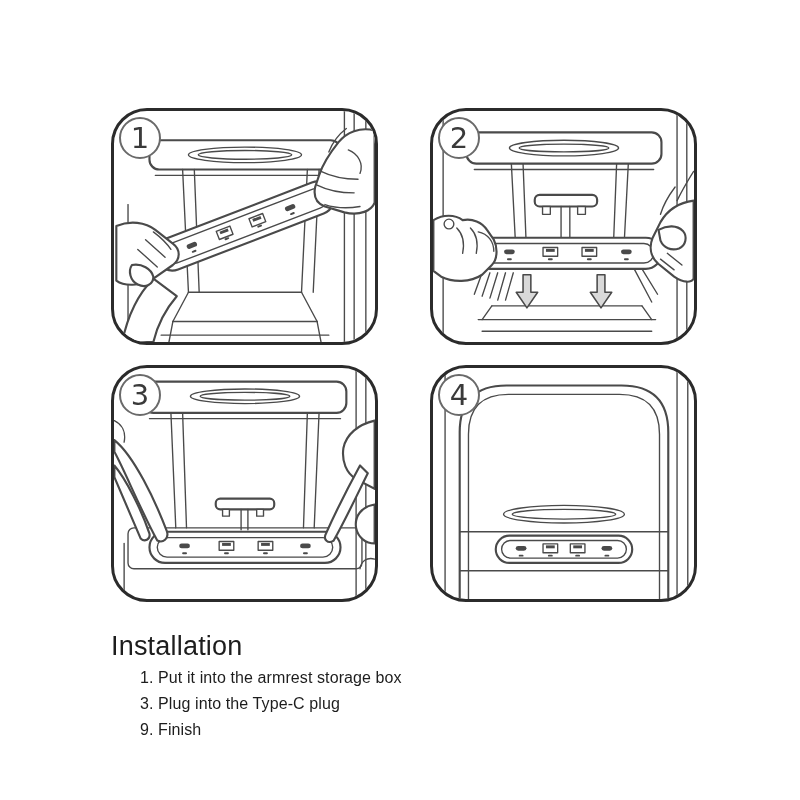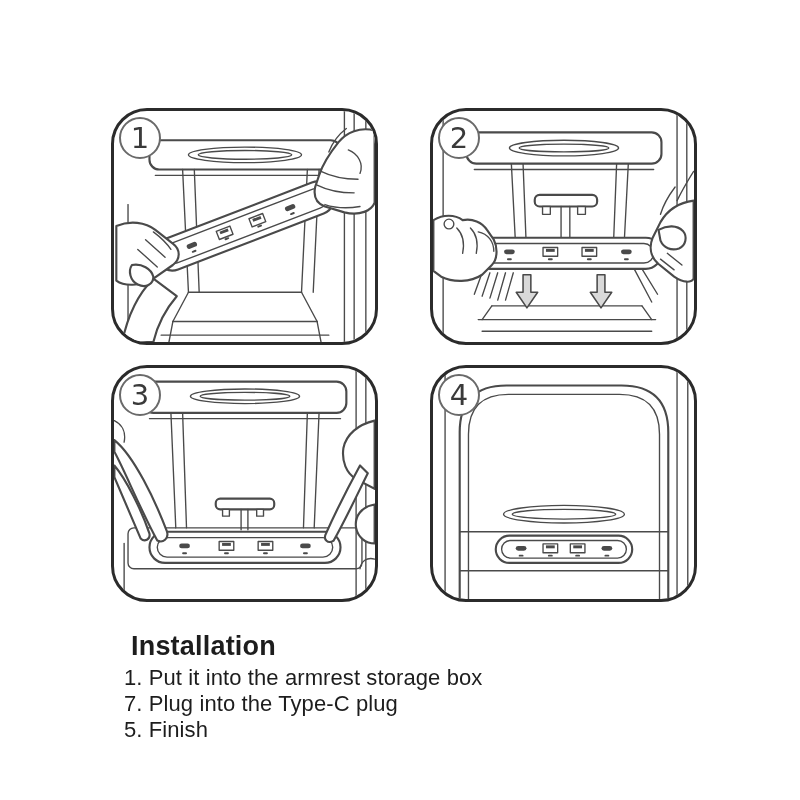--- a/index.html
+++ b/index.html
@@ -31,25 +31,25 @@
     z-index:5;
   }
   
   .ln{fill:none; stroke:var(--line); stroke-width:2.2; stroke-linecap:round; stroke-linejoin:round;}
   .lt{fill:none; stroke:var(--line); stroke-width:1.4; stroke-linecap:round; stroke-linejoin:round;}
   .fw{fill:#fff;}
   .pc{fill:var(--line); stroke:none;}
   .ar{fill:var(--arrow-fill); stroke:var(--line); stroke-width:1.6; stroke-linejoin:round;}
   .instructions{position:absolute; left:111px; top:630px; width:560px; color:var(--text);}
   .instructions h1{
-    font-size:27px; font-weight:bold; line-height:32px; letter-spacing:.2px;margin-left:20px;
+    font-size:27px; font-weight:normal; line-height:32px; letter-spacing:.2px;
   }
   .instructions .steps{margin-top:3px; padding-left:13px;}
   .instructions .steps div{
-    font-size:22px; line-height:26px; letter-spacing:.1px;
+    font-size:16px; line-height:26px; letter-spacing:.1px;margin-left:16px;
   }
 </style>
 </head>
 <body>
 
 <div class="panel" id="panel-1">
   <svg viewBox="0 0 267 237">
     <g>
       <path class="lt" d="M236 0 V237"></path>
         <path class="lt" d="M246 0 V237"></path>
@@ -290,16 +290,16 @@
       </g>
     </g>
   </svg>
   <div class="badge">4</div>
 </div>
 
 <div class="instructions">
   <h1>Installation</h1>
   <div class="steps">
     <div>1. Put it into the armrest storage box</div>
-    <div>7. Plug into the Type-C plug</div>
-    <div>5. Finish</div>
+    <div>3. Plug into the Type-C plug</div>
+    <div>9. Finish</div>
   </div>
 </div>
 
 </body></html>

